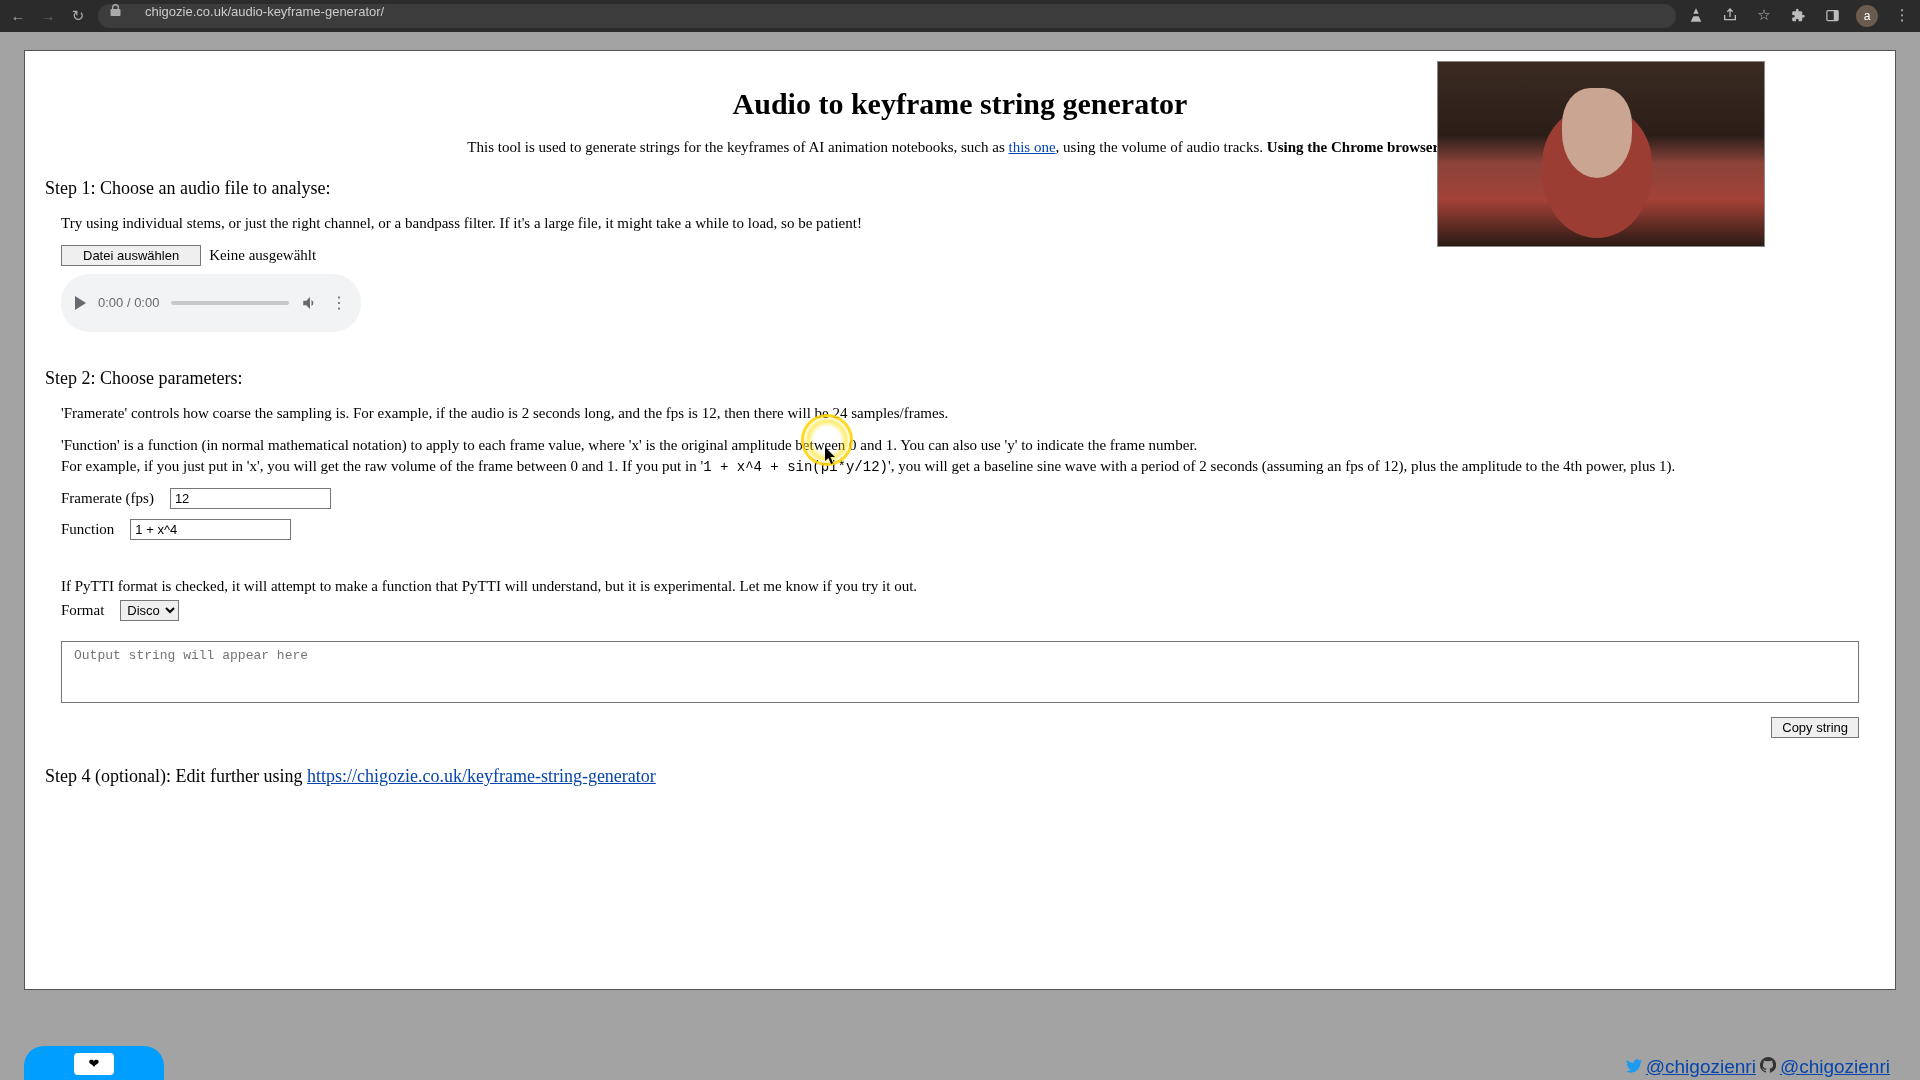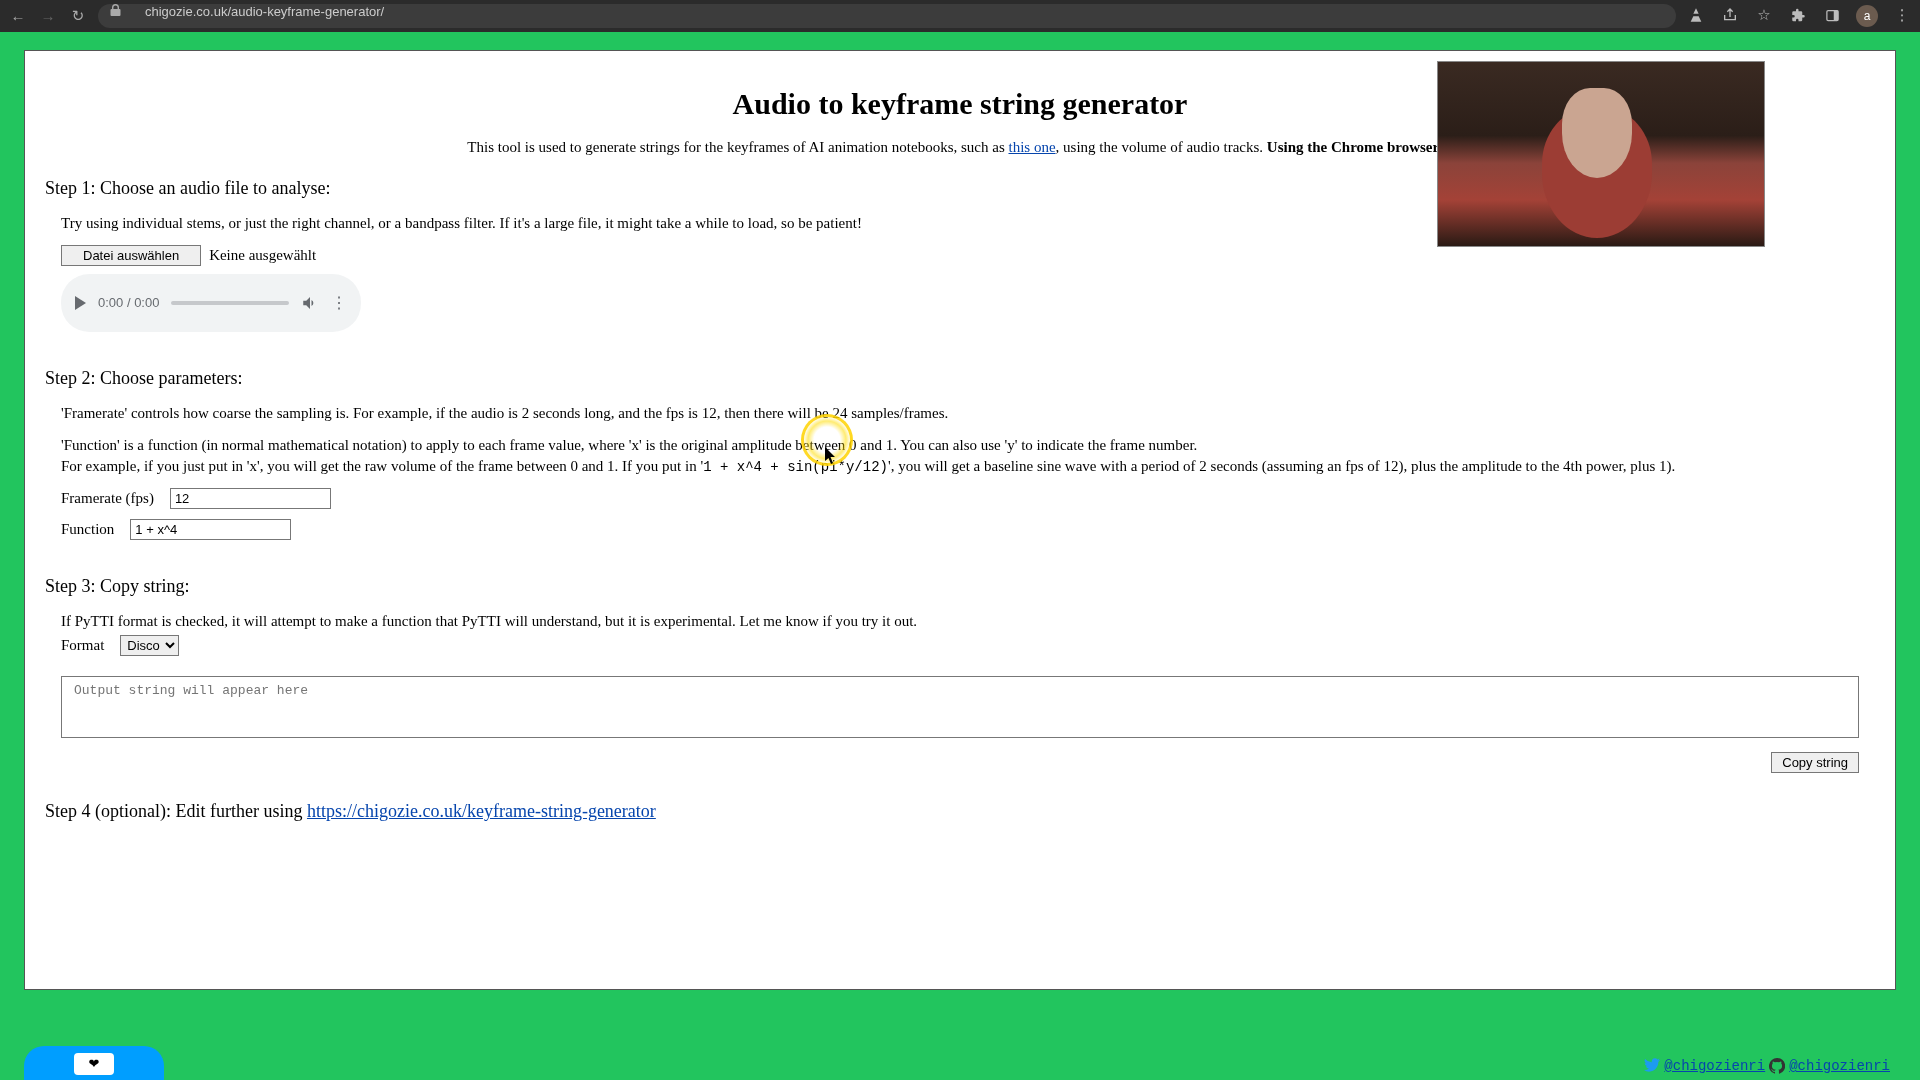--- a/index.html
+++ b/index.html
@@ -45,21 +45,21 @@
 .avatar {
   width: 22px; height: 22px; border-radius: 50%;
   background: #6b5b4f; color: #fff; font-size: 12px;
   display: flex; align-items: center; justify-content: center;
   font-family: Arial, sans-serif;
 }
 
 .viewport {
   width: 1920px;
   height: 1048px;
-  background: #22c55e;
+  background: #a3a3a3;
   padding: 18px 24px 8px 24px;
   position: relative;
 }
 .page {
   background: #fff;
   border: 1px solid #555;
   width: 100%;
   height: 940px;
   padding: 16px 20px 20px 20px;
   position: relative;
@@ -216,22 +216,22 @@
   position: absolute;
   left: 800px; top: 396px;
   font-size: 15px;
   pointer-events: none;
 }
 
 .footer {
   position: absolute;
   bottom: 2px;
   right: 30px;
-  font-family: Liberation Mono, monospace;
-  font-size: 14px;
+  font-family: Liberation Sans, sans-serif;
+  font-size: 19px;
   display: flex;
   gap: 4px;
 }
 .footer a { color: #0645ad; text-decoration: underline; }
 .twitter-icon, .github-icon { color: #1d9bf0; }
 .github-icon { color: #333; }
 
 .support-pill {
   position: absolute;
   left: 24px;
@@ -334,21 +334,20 @@
     </p>
     <div class="param-row">
       <span>Framerate (fps)</span>
       <input type="text" value="12" style="">
     </div>
     <div class="param-row" style="margin-bottom:36px;">
       <span>Function</span>
       <input type="text" value="1 + x^4" style="">
     </div>
 
-    <h2 class="step">Step 3: Copy string:</h2>
     <p class="body-text" style="margin-bottom:2px;">If PyTTI format is checked, it will attempt to make a function that PyTTI will understand, but it is experimental. Let me know if you try it out.</p>
     <div class="param-row">
       <span>Format</span>
       <select>
         <option>Disco</option>
       </select>
     </div>
     <div class="output-area">
       <textarea placeholder="Output string will appear here" style=""></textarea>
     </div>

